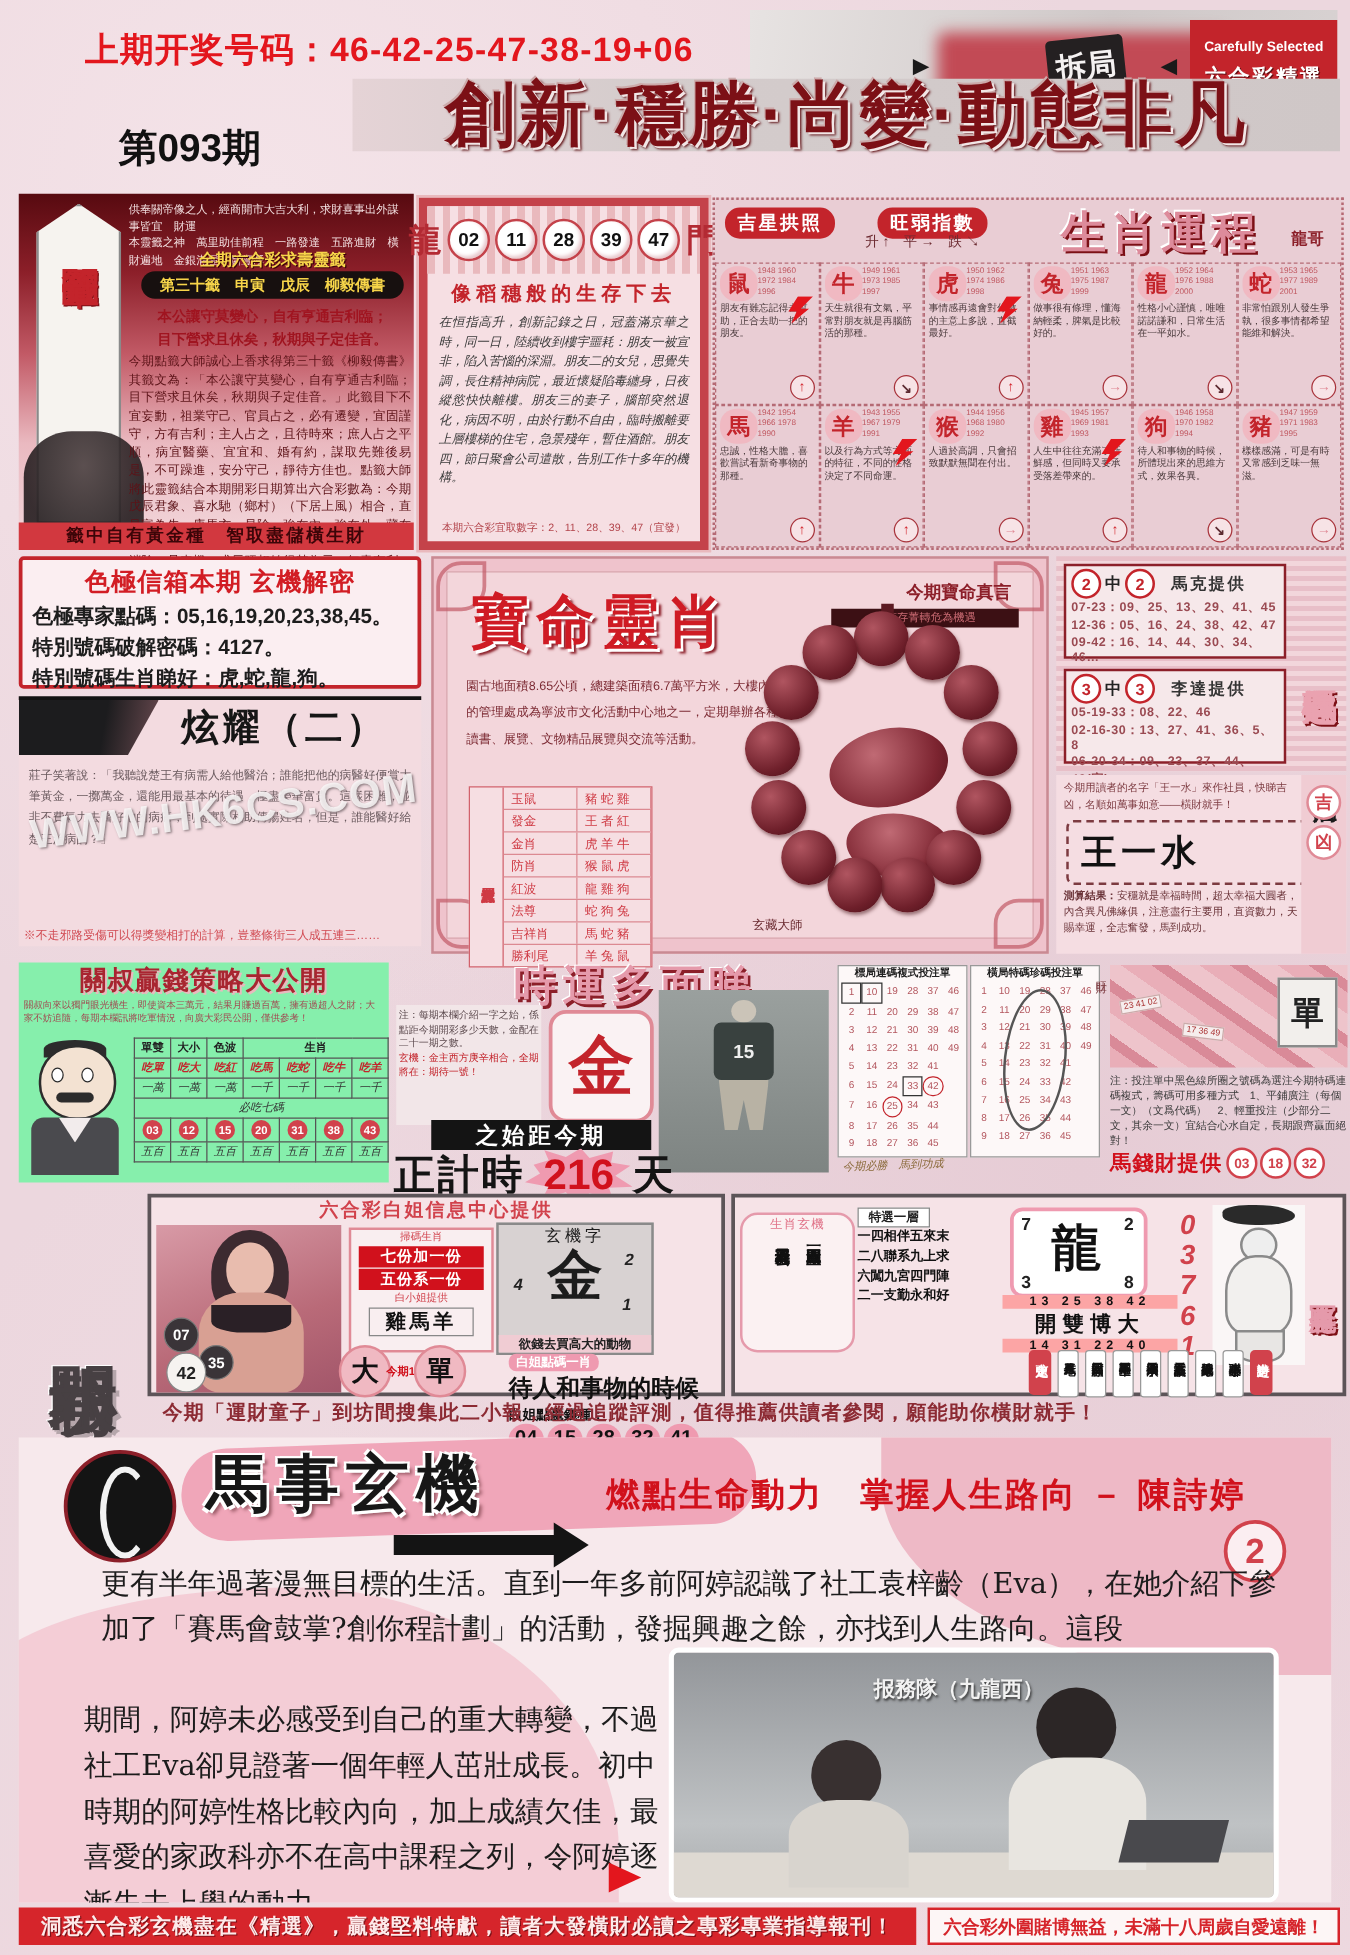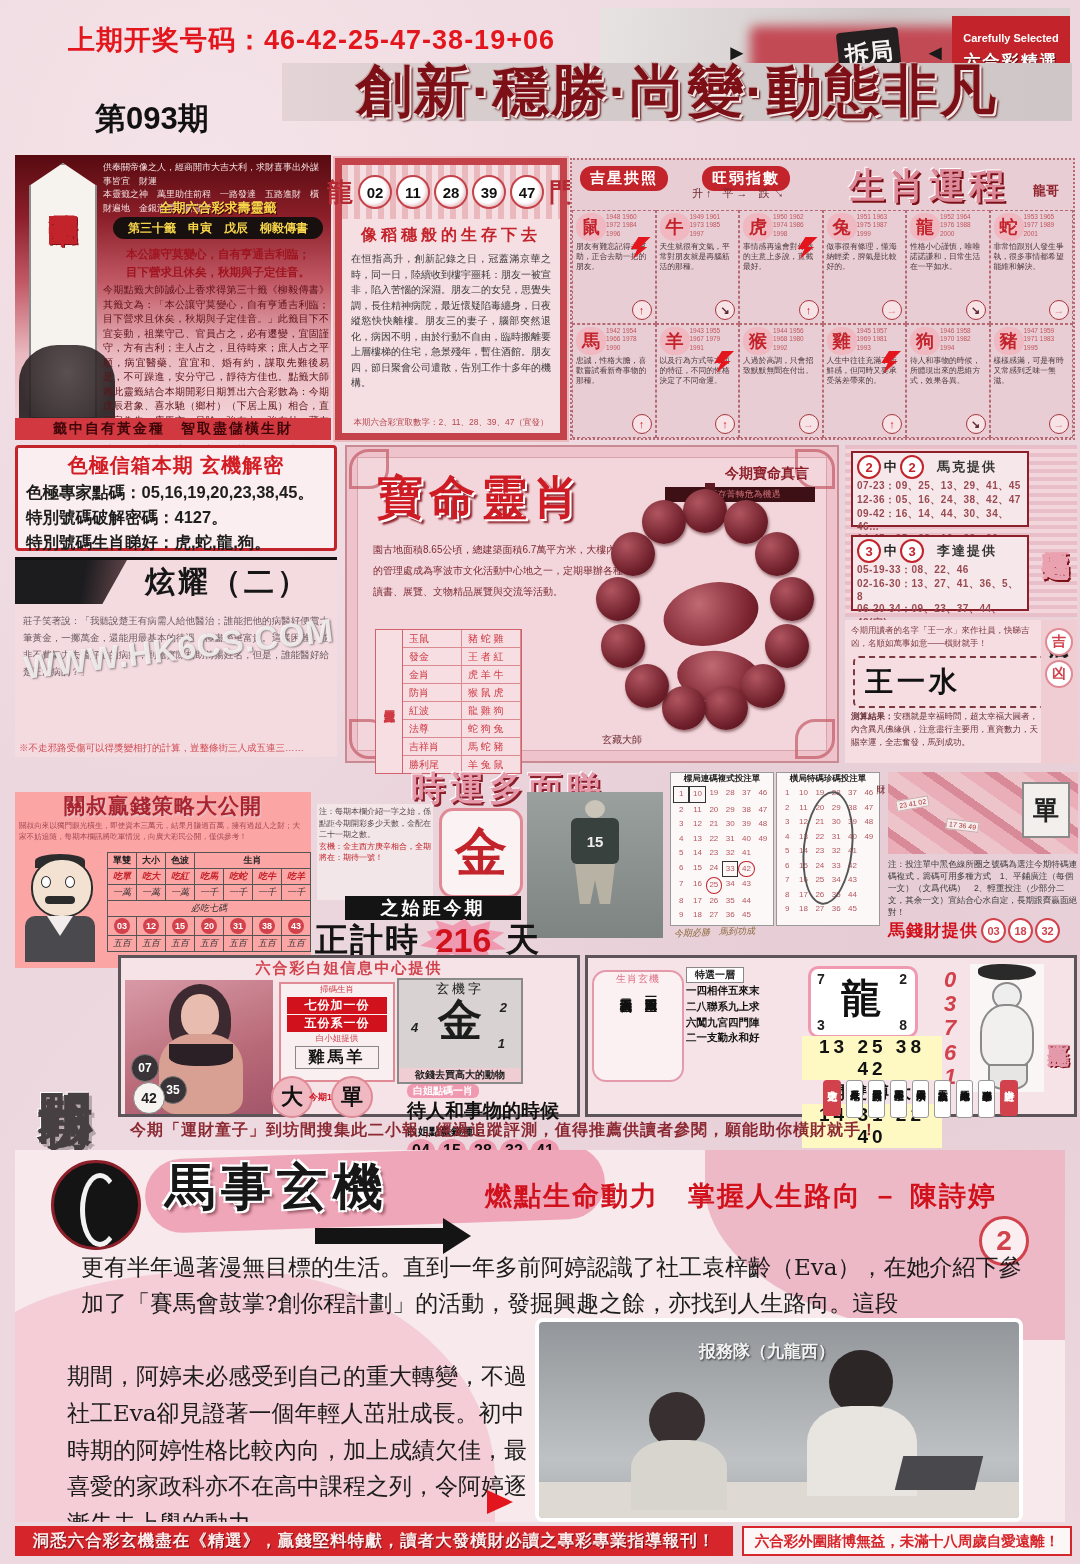--- a/index.html
+++ b/index.html
@@ -43,21 +43,21 @@
   .lq-body{position:absolute;left:88px;top:124px;width:226px;font-size:10px;color:#5c1318;line-height:1.45;text-align:justify;}
   .lq-bar{position:absolute;left:0;bottom:0;width:100%;height:22px;background:#d2383f;display:flex;align-items:center;justify-content:center;
           font-size:14px;font-weight:bold;color:#3c0508;letter-spacing:2px;}
   
   .longmen{left:335px;top:158px;width:232px;height:282px;background:#f6dfe3;border:7px solid #c4424a;outline:2px solid #e9b9bd;}
   .lm-gate{position:relative;height:54px;background:repeating-linear-gradient(90deg,#e9b9bd 0 6px,#f6dfe3 6px 12px);display:flex;align-items:center;justify-content:center;gap:5px;}
   .lm-gatechar{font-size:26px;font-weight:bold;color:#b32a33;}
   .ball-white{width:30px;height:30px;border-radius:50%;background:#fff;border:2px solid #c4424a;color:#111;
               font-size:15px;font-weight:bold;display:flex;align-items:center;justify-content:center;box-shadow:inset -2px -2px 3px #e8c8cc;}
   .lm-title{margin-top:6px;text-align:center;font-size:16px;font-weight:bold;color:#c3242b;letter-spacing:4px;}
-  .lm-body{margin:5px 9px 0 9px;font-size:10px;color:#3a3a3a;line-height:1.55;text-align:justify;}
+  .lm-body{margin:5px 9px 0 9px;font-size:10px;color:#3a3a3a;line-height:1.55;text-align:justify;font-style:italic;}
   .lm-foot{position:absolute;bottom:4px;width:100%;text-align:center;font-size:8.5px;color:#b3454c;}
   
   .zodiac{left:570px;top:158px;width:505px;height:282px;background:#e9cdd4;border:2px dotted #b56a74;}
   .z-head{position:relative;height:50px;}
   .z-badge{position:absolute;background:#c3242b;color:#fff;font-size:15px;font-weight:bold;padding:3px 10px;border-radius:12px;letter-spacing:2px;}
   .z-title{position:absolute;right:64px;top:2px;font-size:36px;font-weight:bold;color:#dd8b9b;letter-spacing:4px;
            text-shadow:2px 2px 0 #7c1016,-1px -1px 0 #fff;}
   .z-bro{position:absolute;right:14px;top:22px;font-size:13px;color:#8c1f29;font-weight:bold;}
   .z-legend{position:absolute;left:120px;top:26px;font-size:11px;color:#6b2a30;display:flex;gap:8px;align-items:center;}
   .z-grid{display:grid;grid-template-columns:repeat(6,1fr);grid-template-rows:repeat(2,1fr);height:228px;}
@@ -116,21 +116,21 @@
   .lianma-title span{font-size:28px;font-weight:bold;color:#eaa2b0;text-shadow:1.5px 1.5px 0 #7c1016;line-height:1.3;}
   .xingming{left:845px;top:620px;width:232px;height:143px;background:#f5dde2;}
   .xm-strip{position:absolute;right:0;top:0;width:36px;height:100%;background:#f0ccd3;display:flex;flex-direction:column;align-items:center;gap:4px;padding-top:4px;box-sizing:border-box;}
   .xm-strip b{font-size:19px;color:#1c1c1c;}
   .xm-circ{width:24px;height:24px;border-radius:50%;background:#fff;border:2px solid #e08a96;color:#d1424c;font-size:14px;font-weight:bold;display:flex;align-items:center;justify-content:center;}
   .xm-intro{position:absolute;left:6px;top:4px;width:186px;font-size:8.5px;color:#7c3a40;line-height:1.5;}
   .xm-namebox{position:absolute;left:8px;top:36px;width:180px;height:48px;border:2px dashed #7c3a40;border-radius:6px;display:flex;align-items:center;padding-left:10px;}
   .xm-name{font-size:28px;font-weight:bold;color:#111;letter-spacing:4px;}
   .xm-result{position:absolute;left:6px;top:90px;width:188px;font-size:8.5px;color:#6a3338;line-height:1.5;}
   
-  .guanshu{left:15px;top:792px;width:296px;height:176px;background:#fca5a5;}
+  .guanshu{left:15px;top:770px;width:296px;height:176px;background:#86efac;}
   .gs-title{font-size:21px;font-weight:bold;color:#a82530;letter-spacing:1px;text-align:center;
             text-shadow:1.5px 1.5px 0 #e8b9be;}
   .gs-intro{font-size:7.6px;color:#a14a52;line-height:1.4;margin:1px 4px;}
   .gs-man{position:absolute;left:2px;top:62px;width:86px;height:110px;}
   .gs-face{position:absolute;left:14px;top:4px;width:58px;height:56px;background:#f3e2d2;border:2px solid #2c2c2c;border-radius:48%;}
   .gs-hair{position:absolute;left:18px;top:0px;width:50px;height:14px;background:#2c2c2c;border-radius:50% 50% 0 0;}
   .gs-eye{position:absolute;width:8px;height:10px;background:#fff;border:1.5px solid #2c2c2c;border-radius:50%;top:22px;}
   .gs-mus{position:absolute;left:28px;top:42px;width:30px;height:8px;background:#2c2c2c;border-radius:4px;}
   .gs-body{position:absolute;left:8px;top:62px;width:70px;height:46px;background:#4a4a4e;border-radius:10px 10px 0 0;}
   .gs-shirt{position:absolute;left:30px;top:62px;width:26px;height:20px;background:#f2ecec;clip-path:polygon(0 0,100% 0,50% 100%);}
@@ -215,21 +215,21 @@
   .pb-scroll .t{font-size:10px;font-weight:normal;color:#e07288;letter-spacing:1px;}
   .pb-scroll .lines{display:flex;flex-direction:row-reverse;justify-content:center;gap:8px;margin-top:4px;}
   .pb-scroll .lines span{writing-mode:vertical-rl;text-orientation:upright;font-size:12px;font-weight:bold;color:#111;}
   .pb-poem{position:absolute;left:98px;top:6px;width:118px;}
   .pb-poem .t{font-size:10px;font-weight:bold;color:#222;border:1.5px solid #888;display:inline-block;padding:0 8px;background:#fff;}
   .pb-poem div.l{font-size:10.5px;font-weight:bold;color:#111;line-height:1.5;white-space:nowrap;}
   .pb-dragon{position:absolute;left:220px;top:8px;width:104px;height:66px;background:#fff;border:3px solid #ef9ab0;border-radius:10px;}
   .pb-dragon .d{position:absolute;left:30px;top:2px;font-size:40px;font-weight:bold;color:#111;font-family:"Liberation Serif",serif;}
   .pb-dragon .n{position:absolute;font-size:14px;font-weight:bold;color:#222;}
   .pb-nums{position:absolute;left:214px;top:78px;width:140px;text-align:center;}
-  .pb-nums .r{font-size:19px;font-weight:bold;color:#111;background:#fef9c3;margin-bottom:1px;letter-spacing:4px;}
+  .pb-nums .r{font-size:10px;font-weight:bold;color:#111;background:#fca5a5;margin-bottom:1px;letter-spacing:4px;}
   .pb-nums .m{font-size:17px;font-weight:bold;color:#111;letter-spacing:5px;}
   .pb-digits{position:absolute;left:356px;top:10px;display:flex;flex-direction:column;gap:0px;}
   .pb-digits span{font-size:22px;font-weight:bold;color:#d1424c;font-style:italic;line-height:1.1;}
   .pb-fig{position:absolute;left:382px;top:6px;width:74px;height:128px;background:#faf6f6;}
   .pb-tiger{position:absolute;left:8px;top:0;width:58px;height:16px;background:#2a2a2a;border-radius:40% 60% 50% 50%;}
   .pb-ghead{position:absolute;left:22px;top:18px;width:26px;height:24px;border:2px solid #8a8a8a;border-radius:50%;background:#eee;}
   .pb-gbody{position:absolute;left:10px;top:40px;width:50px;height:60px;border:2px solid #8a8a8a;border-radius:45% 45% 30% 30%;background:#f2f0ee;}
   .pb-gleg{position:absolute;left:18px;top:100px;width:36px;height:22px;border:2px solid #8a8a8a;border-radius:0 0 40% 40%;background:#e8e6e4;}
   .pb-gtitle{position:absolute;left:458px;top:4px;width:30px;height:130px;display:flex;align-items:center;}
   .pb-gtitle span{font-size:22px;font-weight:bold;color:#e59aab;text-shadow:1.5px 1.5px 0 #7c1016;line-height:1.15;}

